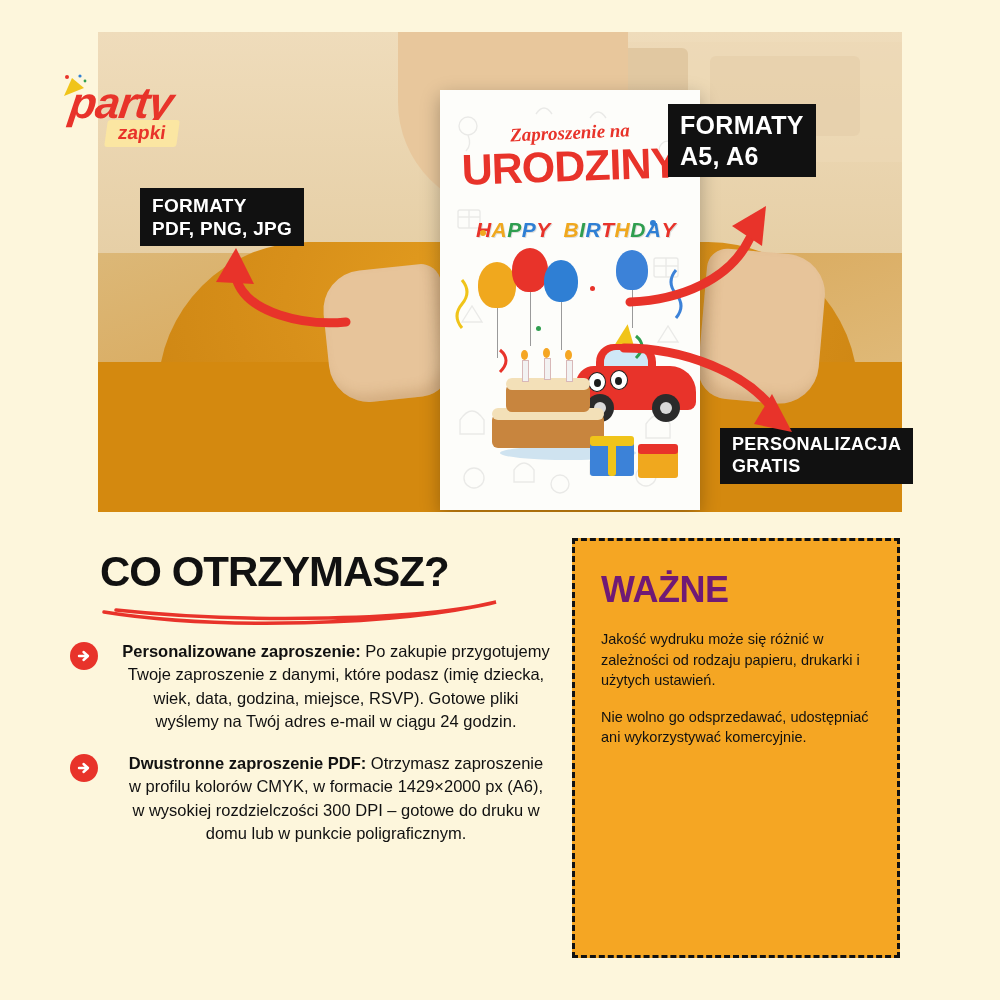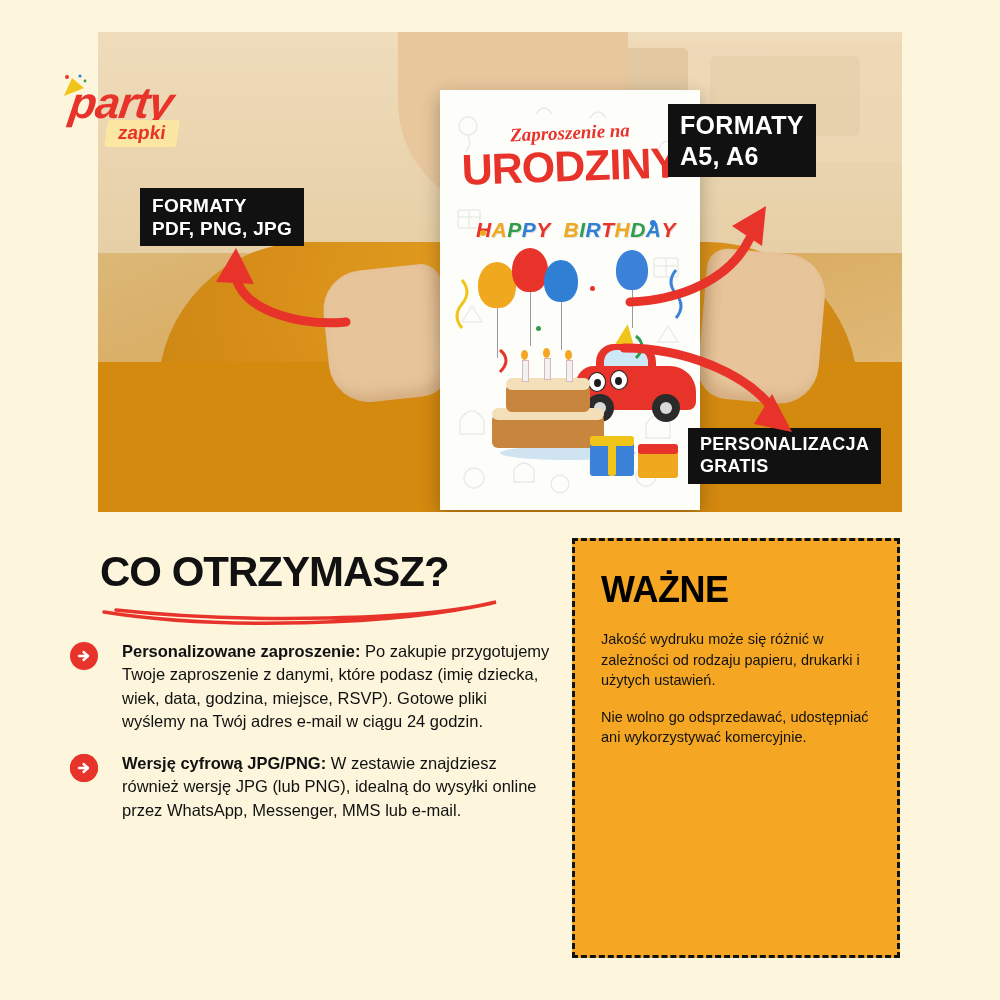--- a/index.html
+++ b/index.html
@@ -159,49 +159,49 @@
   .confettiDot{position:absolute;border-radius:50%;}
 
   
   .label{
     position:absolute;background:#111;color:#fff;
     font-weight:bold;letter-spacing:.3px;
     padding:6px 12px;line-height:1.22;
   }
   .lbl-formaty{left:140px;top:188px;font-size:19px;}
   .lbl-wymiary{left:668px;top:104px;font-size:25px;}
-  .lbl-person{left:688px;top:428px;font-size:18px;}
+  .lbl-person{left:720px;top:428px;font-size:18px;}
 
   .arrow{position:absolute;}
 
   
   .h2{
     position:absolute;left:100px;top:548px;
     font-size:42px;font-weight:bold;color:#111;letter-spacing:-1px;
   }
   .underline{position:absolute;left:96px;top:596px;}
 
   .bullets{position:absolute;left:70px;top:640px;width:480px;}
-  .bullet{position:relative;margin-bottom:18px;padding-left:52px;}
+  .bullet{position:relative;margin-bottom:18px;padding-left:52px;text-align:center;}
   .bdot{
     position:absolute;left:0;top:2px;width:28px;height:28px;border-radius:50%;
     background:#E8332A;display:flex;align-items:center;justify-content:center;
   }
   .btext{
     font-size:16.5px;line-height:1.42;color:#111;
   }
   .btext b{font-weight:bold;}
 
   .important{
     position:absolute;left:572px;top:538px;width:328px;height:420px;
     background:#F5A623;border:3px dashed #111;
     box-sizing:border-box;padding:22px 26px;
   }
   .important h3{
-    margin:6px 0 18px 0;font-size:36px;font-weight:bold;color:#000000;letter-spacing:-.5px;
+    margin:6px 0 18px 0;font-size:36px;font-weight:bold;color:#701a75;letter-spacing:-.5px;
   }
   .important p{margin:0 0 16px 0;font-size:14.5px;line-height:1.42;color:#111;}
 </style>
 </head>
 <body>
 
 <div class="hero">
   <div class="wallLight"></div>
   <div class="shelf"></div>
   <div class="blurBox"></div>
@@ -365,31 +365,24 @@
       <b>Personalizowane zaproszenie:</b><span> Po zakupie przygotujemy Twoje zaproszenie z danymi, które podasz (imię dziecka, wiek, data, godzina, miejsce, RSVP). Gotowe pliki wyślemy na Twój adres e-mail w ciągu 24 godzin.</span>
     </div>
   </div>
 
   <div class="bullet">
     <div class="bdot">
       <svg width="14" height="14" viewBox="0 0 14 14">
           <path d="M2 7h8M6.5 3l4.5 4-4.5 4" stroke="#fff" stroke-width="2.4" fill="none" stroke-linecap="round" stroke-linejoin="round"></path>
         </svg>
     </div>
+    <div class="btext">
+      <b>Dwustronne zaproszenie PDF:</b><span> Otrzymasz zaproszenie w profilu kolorów CMYK, w formacie 1429×2000 px (A6), w wysokiej rozdzielczości 300 DPI – gotowe do druku w domu lub w punkcie poligraficznym.</span>
+    </div>
   </div>
 
-  <div class="bullet">
-    <div class="bdot">
-      <svg width="14" height="14" viewBox="0 0 14 14">
-          <path d="M2 7h8M6.5 3l4.5 4-4.5 4" stroke="#fff" stroke-width="2.4" fill="none" stroke-linecap="round" stroke-linejoin="round"></path>
-        </svg>
-    </div>
-    <div class="btext">
-      <b>Wersję cyfrową JPG/PNG:</b><span> W zestawie znajdziesz również wersję JPG (lub PNG), idealną do wysyłki online przez WhatsApp, Messenger, MMS lub e-mail.</span>
-    </div>
-  </div>
 </div>
 
 <div class="important">
   <h3>WAŻNE</h3>
   <p>Jakość wydruku może się różnić w zależności od rodzaju papieru, drukarki i użytych ustawień.</p>
   <p>Nie wolno go odsprzedawać, udostępniać ani wykorzystywać komercyjnie.</p>
 </div>
 
 </body></html>

